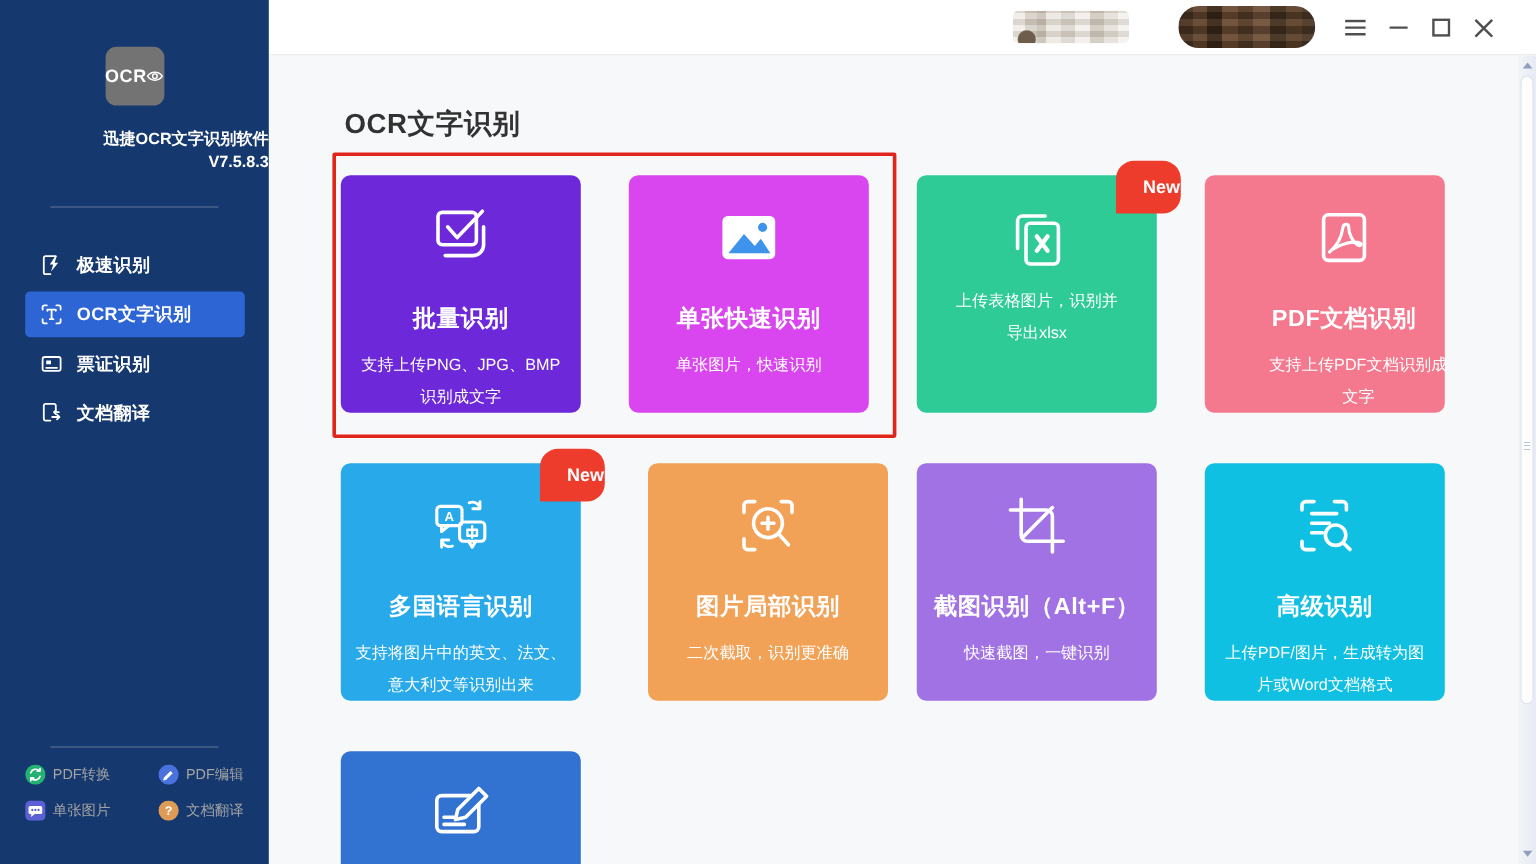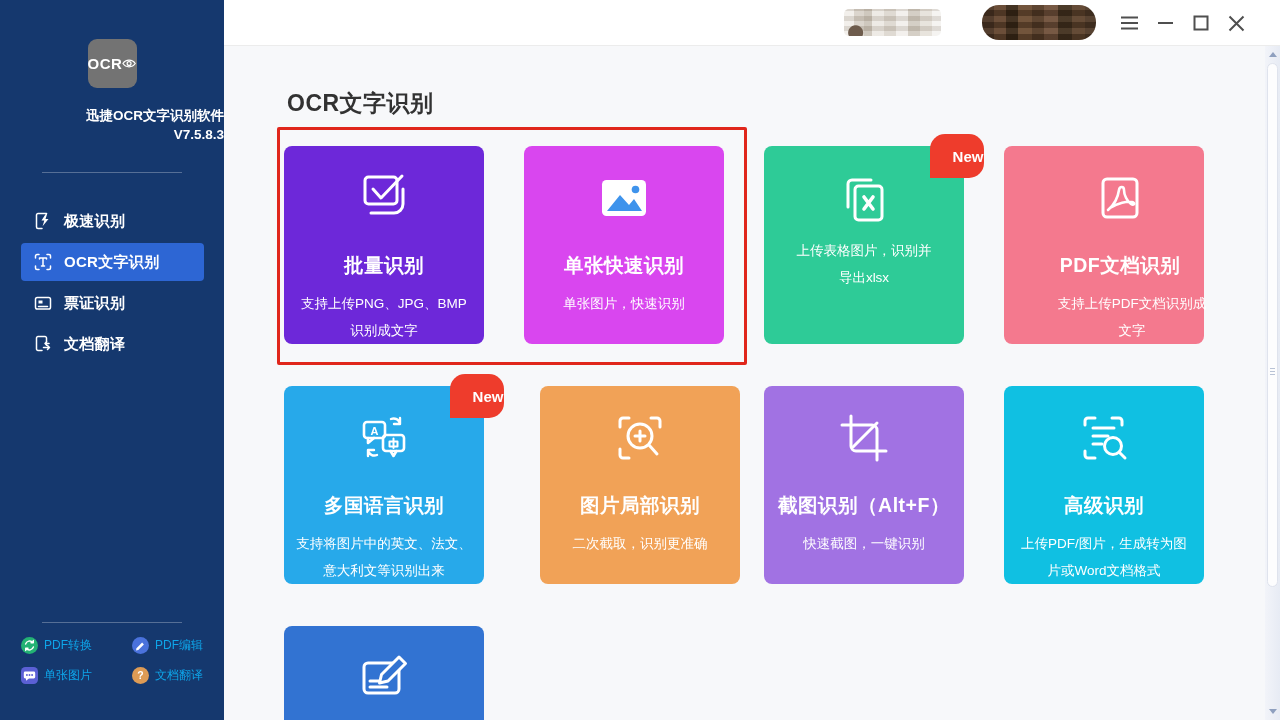--- a/index.html
+++ b/index.html
@@ -14,21 +14,21 @@
   .app-name { margin-top:18px; text-align:right; font-size:13.5px; font-weight:700; line-height:19px; }
   .side-divider { height:1px; background:rgba(255,255,255,.28); margin:0 42px; }
   .side-divider.top { margin-top:28px; }
   .nav { margin-top:29px; padding:0 20px 0 21px; }
   .nav-item { display:flex; align-items:center; height:38px; border-radius:4px; padding-left:13px; margin-bottom:3px; cursor:pointer; }
   .nav-item.active { background:#2d66d4; }
   .nav-icon { width:18px; height:18px; display:flex; flex:0 0 18px; }
   .nav-label { margin-left:12px; font-size:15px; font-weight:600; letter-spacing:.3px; }
   .sidebar-footer { position:absolute; top:622px; left:0; width:100%; }
   .foot-grid { display:grid; grid-template-columns:111px auto; row-gap:13px; padding:14px 0 0 21px; }
-  .foot-item { display:flex; align-items:center; font-size:12px; font-weight:500; color:#0ea5e9; cursor:pointer; }
+  .foot-item { display:flex; align-items:center; font-size:12px; font-weight:500; color:#a3a3a3; cursor:pointer; }
   .foot-icon { width:17px; height:17px; margin-right:6px; display:flex; flex:0 0 17px; }
 
   
   .topbar { position:absolute; left:224px; top:0; width:1056px; height:46px; background:#fff; border-bottom:1px solid #ececec; z-index:5; }
   .redact-light { position:absolute; left:620px; top:9px; width:97px; height:27px; border-radius:5px;
     background:
       radial-gradient(circle at 12% 88%, #6e5c4d 0 7px, rgba(0,0,0,0) 8px),
       repeating-linear-gradient(0deg, rgba(255,255,255,.18) 0 5px, rgba(140,128,115,.20) 5px 10px),
       linear-gradient(90deg,#efece7 0 10px,#d3ccc2 10px 20px,#c4bcb0 20px 28px,#eae6e0 28px 40px,#d8d2c9 40px 52px,#f0ede9 52px 64px,#ccc5ba 64px 76px,#e3ded6 76px 88px,#f3f1ee 88px 97px); }
   .redact-dark { position:absolute; left:758px; top:5px; width:114px; height:35px; border-radius:17px;

